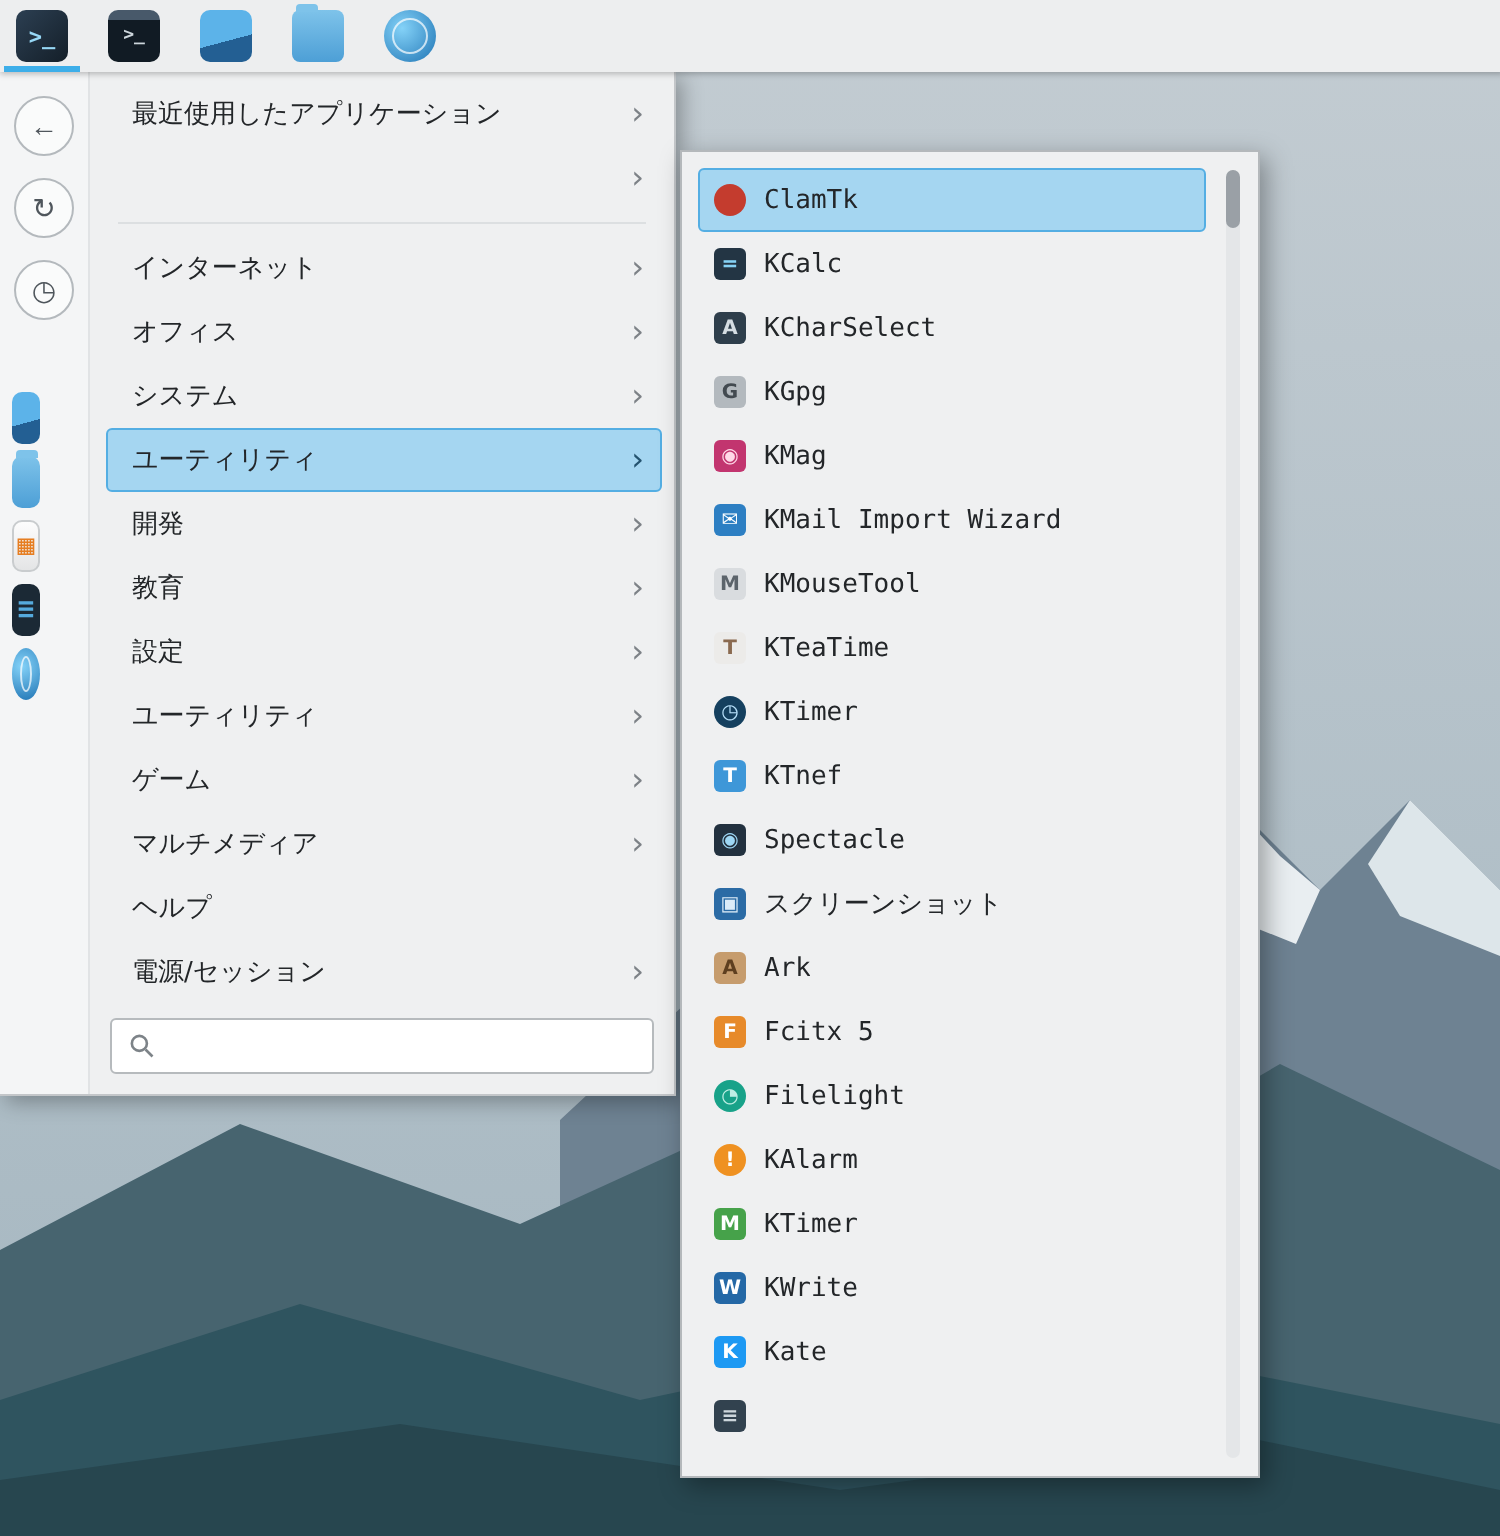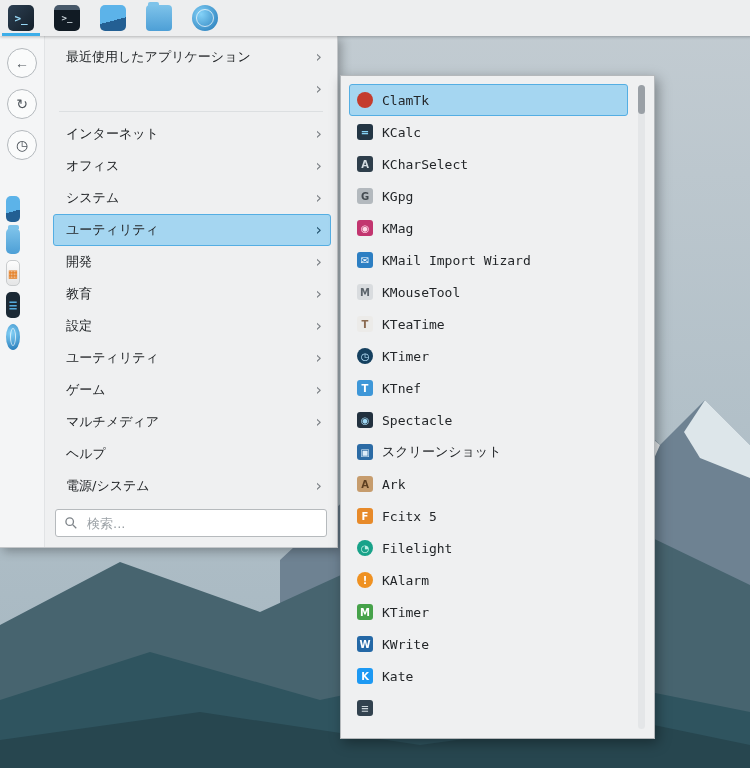--- a/index.html
+++ b/index.html
@@ -82,21 +82,21 @@
   }
   .search input{
     border:0;outline:0;flex:1;font-size:13px;background:transparent;color:#31363b;
     font-family:"DejaVu Sans",sans-serif;min-width:0;
   }
   .search input::placeholder{color:#9aa0a5;}
   .search-ic{display:flex;align-items:center;}
 
   
   #popup{
-    position:absolute;left:340px;top:75px;width:315px;height:664px;
+    position:absolute;left:340px;top:75px;width:290px;height:664px;
     background:#eff0f1;border:1px solid #b4b8bb;box-sizing:border-box;
     box-shadow:3px 4px 12px rgba(0,0,0,.35);z-index:4;padding-top:8px;
   }
   .app-list{display:flex;flex-direction:column;}
   .app{
     height:32px;display:flex;align-items:center;gap:9px;margin:0 26px 0 8px;
     padding:0 7px;border:1px solid transparent;border-radius:3px;font-size:13px;
     color:#232629;cursor:pointer;box-sizing:border-box;
     font-family:"DejaVu Sans Mono","DejaVu Sans",monospace;
   }
@@ -259,32 +259,31 @@
             <span class="mi-label">マルチメディア</span>
             <span class="chev">›</span>
           </div>
 
           <div class="mi">
             <span class="mi-label">ヘルプ</span>
             <span class="chev" style="visibility: hidden;">›</span>
           </div>
 
           <div class="mi">
-            <span class="mi-label">電源/システム</span>
+            <span class="mi-label">電源/セッション</span>
             <span class="chev">›</span>
           </div>
         </div>
       <div class="search">
         <span class="search-ic">
           <svg viewBox="0 0 16 16" width="14" height="14" aria-hidden="true">
             <circle cx="6.5" cy="6.5" r="4.3" fill="none" stroke="#7d8388" stroke-width="1.5"></circle>
             <line x1="10" y1="10" x2="14" y2="14" stroke="#7d8388" stroke-width="1.5"></line>
           </svg>
         </span>
-        <input type="text" placeholder="検索..." style="">
       </div>
     </div>
   </div>
 
   <div id="popup">
     <div class="app-list">
 
         <div class="app selected">
           <span class="app-icon" style="background: rgb(196, 60, 46); border-radius: 50%;"></span>
           <span class="app-label">ClamTk</span>

